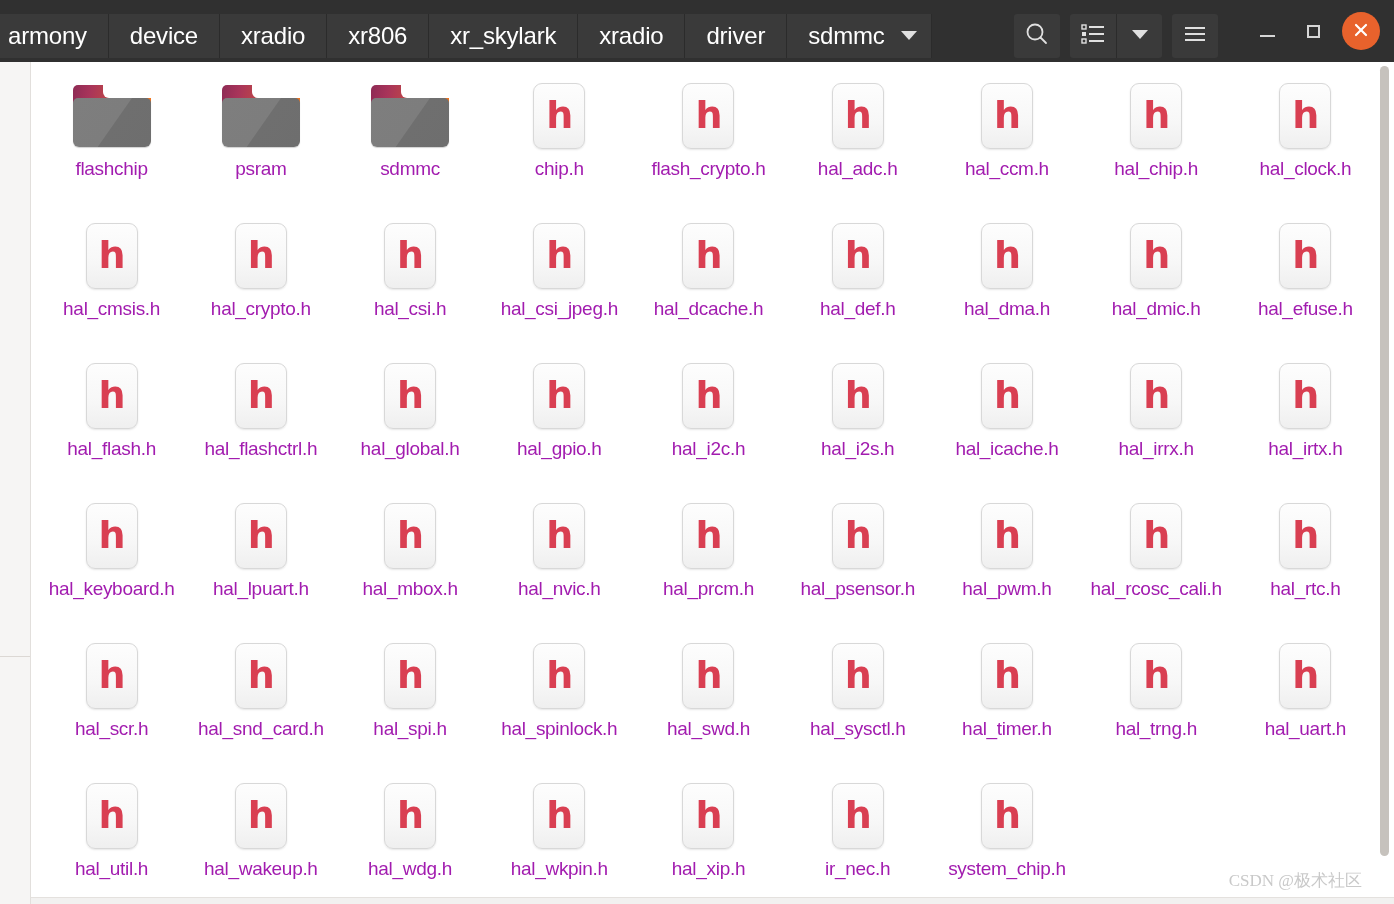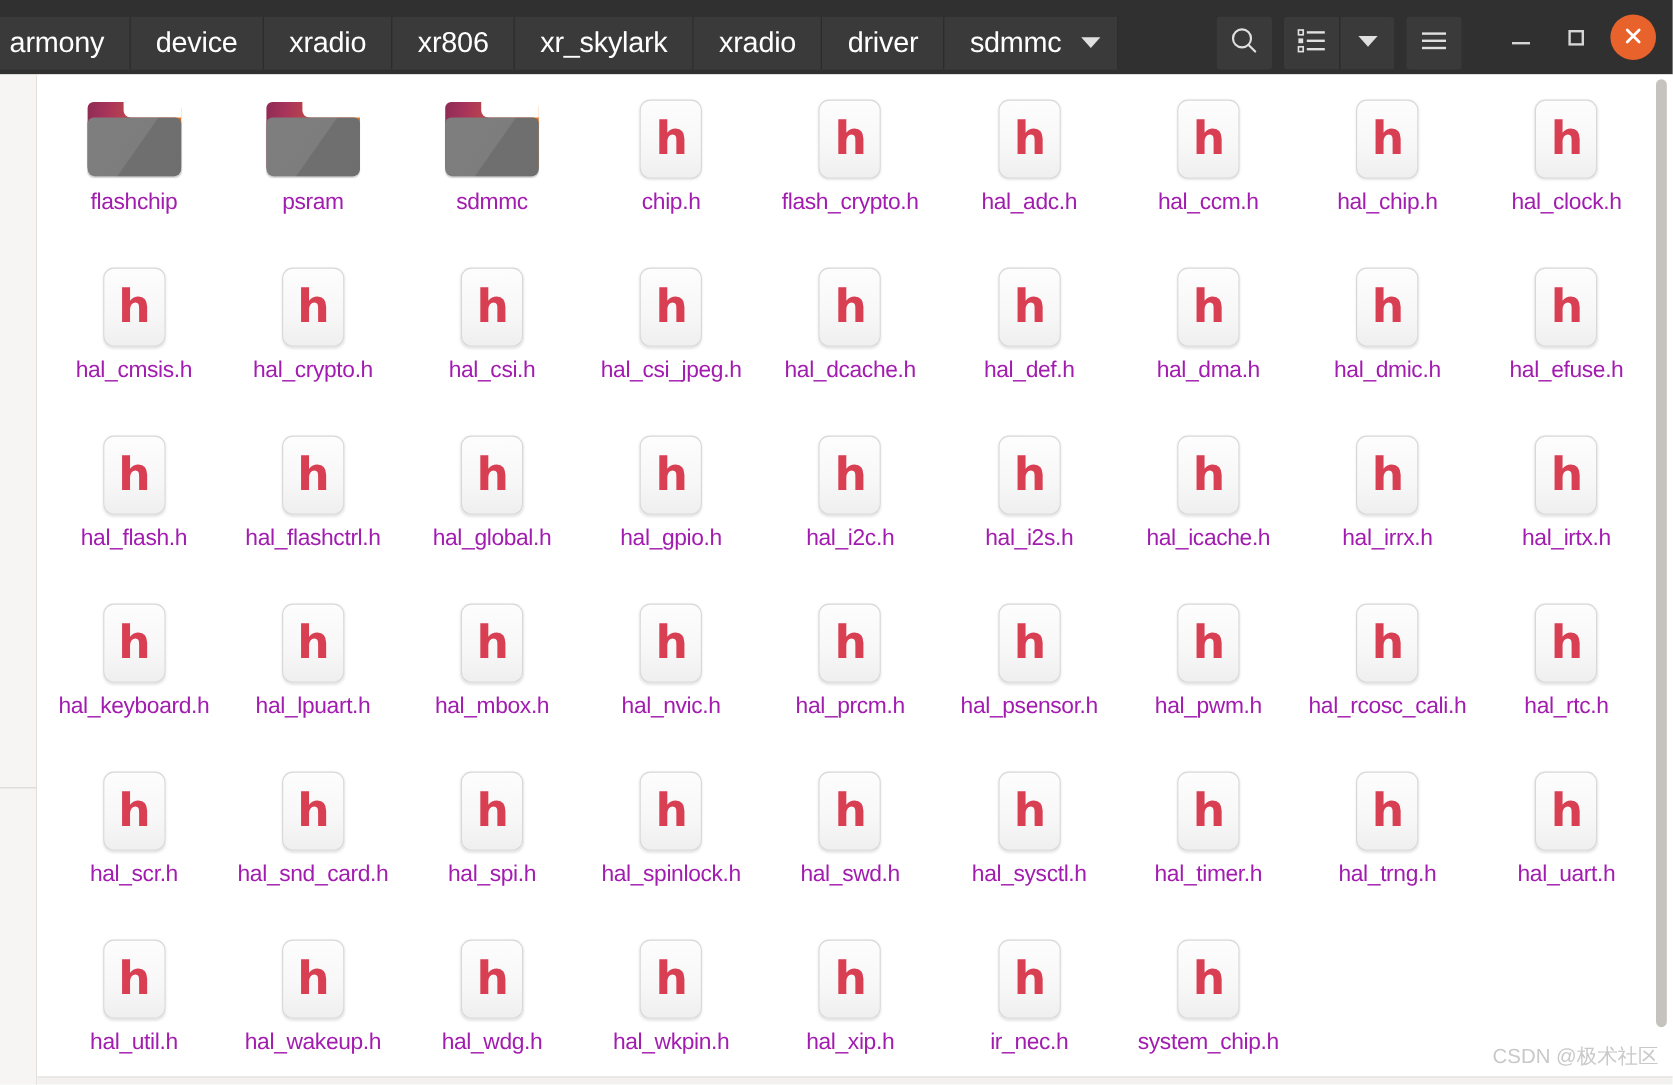--- a/index.html
+++ b/index.html
@@ -260,23 +260,23 @@
     top: 0;
     left: 0;
     width: 9px;
     height: 790px;
     background: #c6c2bd;
     border-radius: 5px;
   }
 
   .watermark {
     position: absolute;
-    right: 12px;
+    right: 32px;
     bottom: 12px;
-    font-family: Liberation Sans, sans-serif;
+    font-family: Liberation Serif, serif;
     font-size: 17px;
     color: #c9c9c9;
     white-space: nowrap;
     pointer-events: none;
   }
 
   .bottombar {
     position: absolute;
     left: 0; right: 0; bottom: 0;
     height: 7px;

